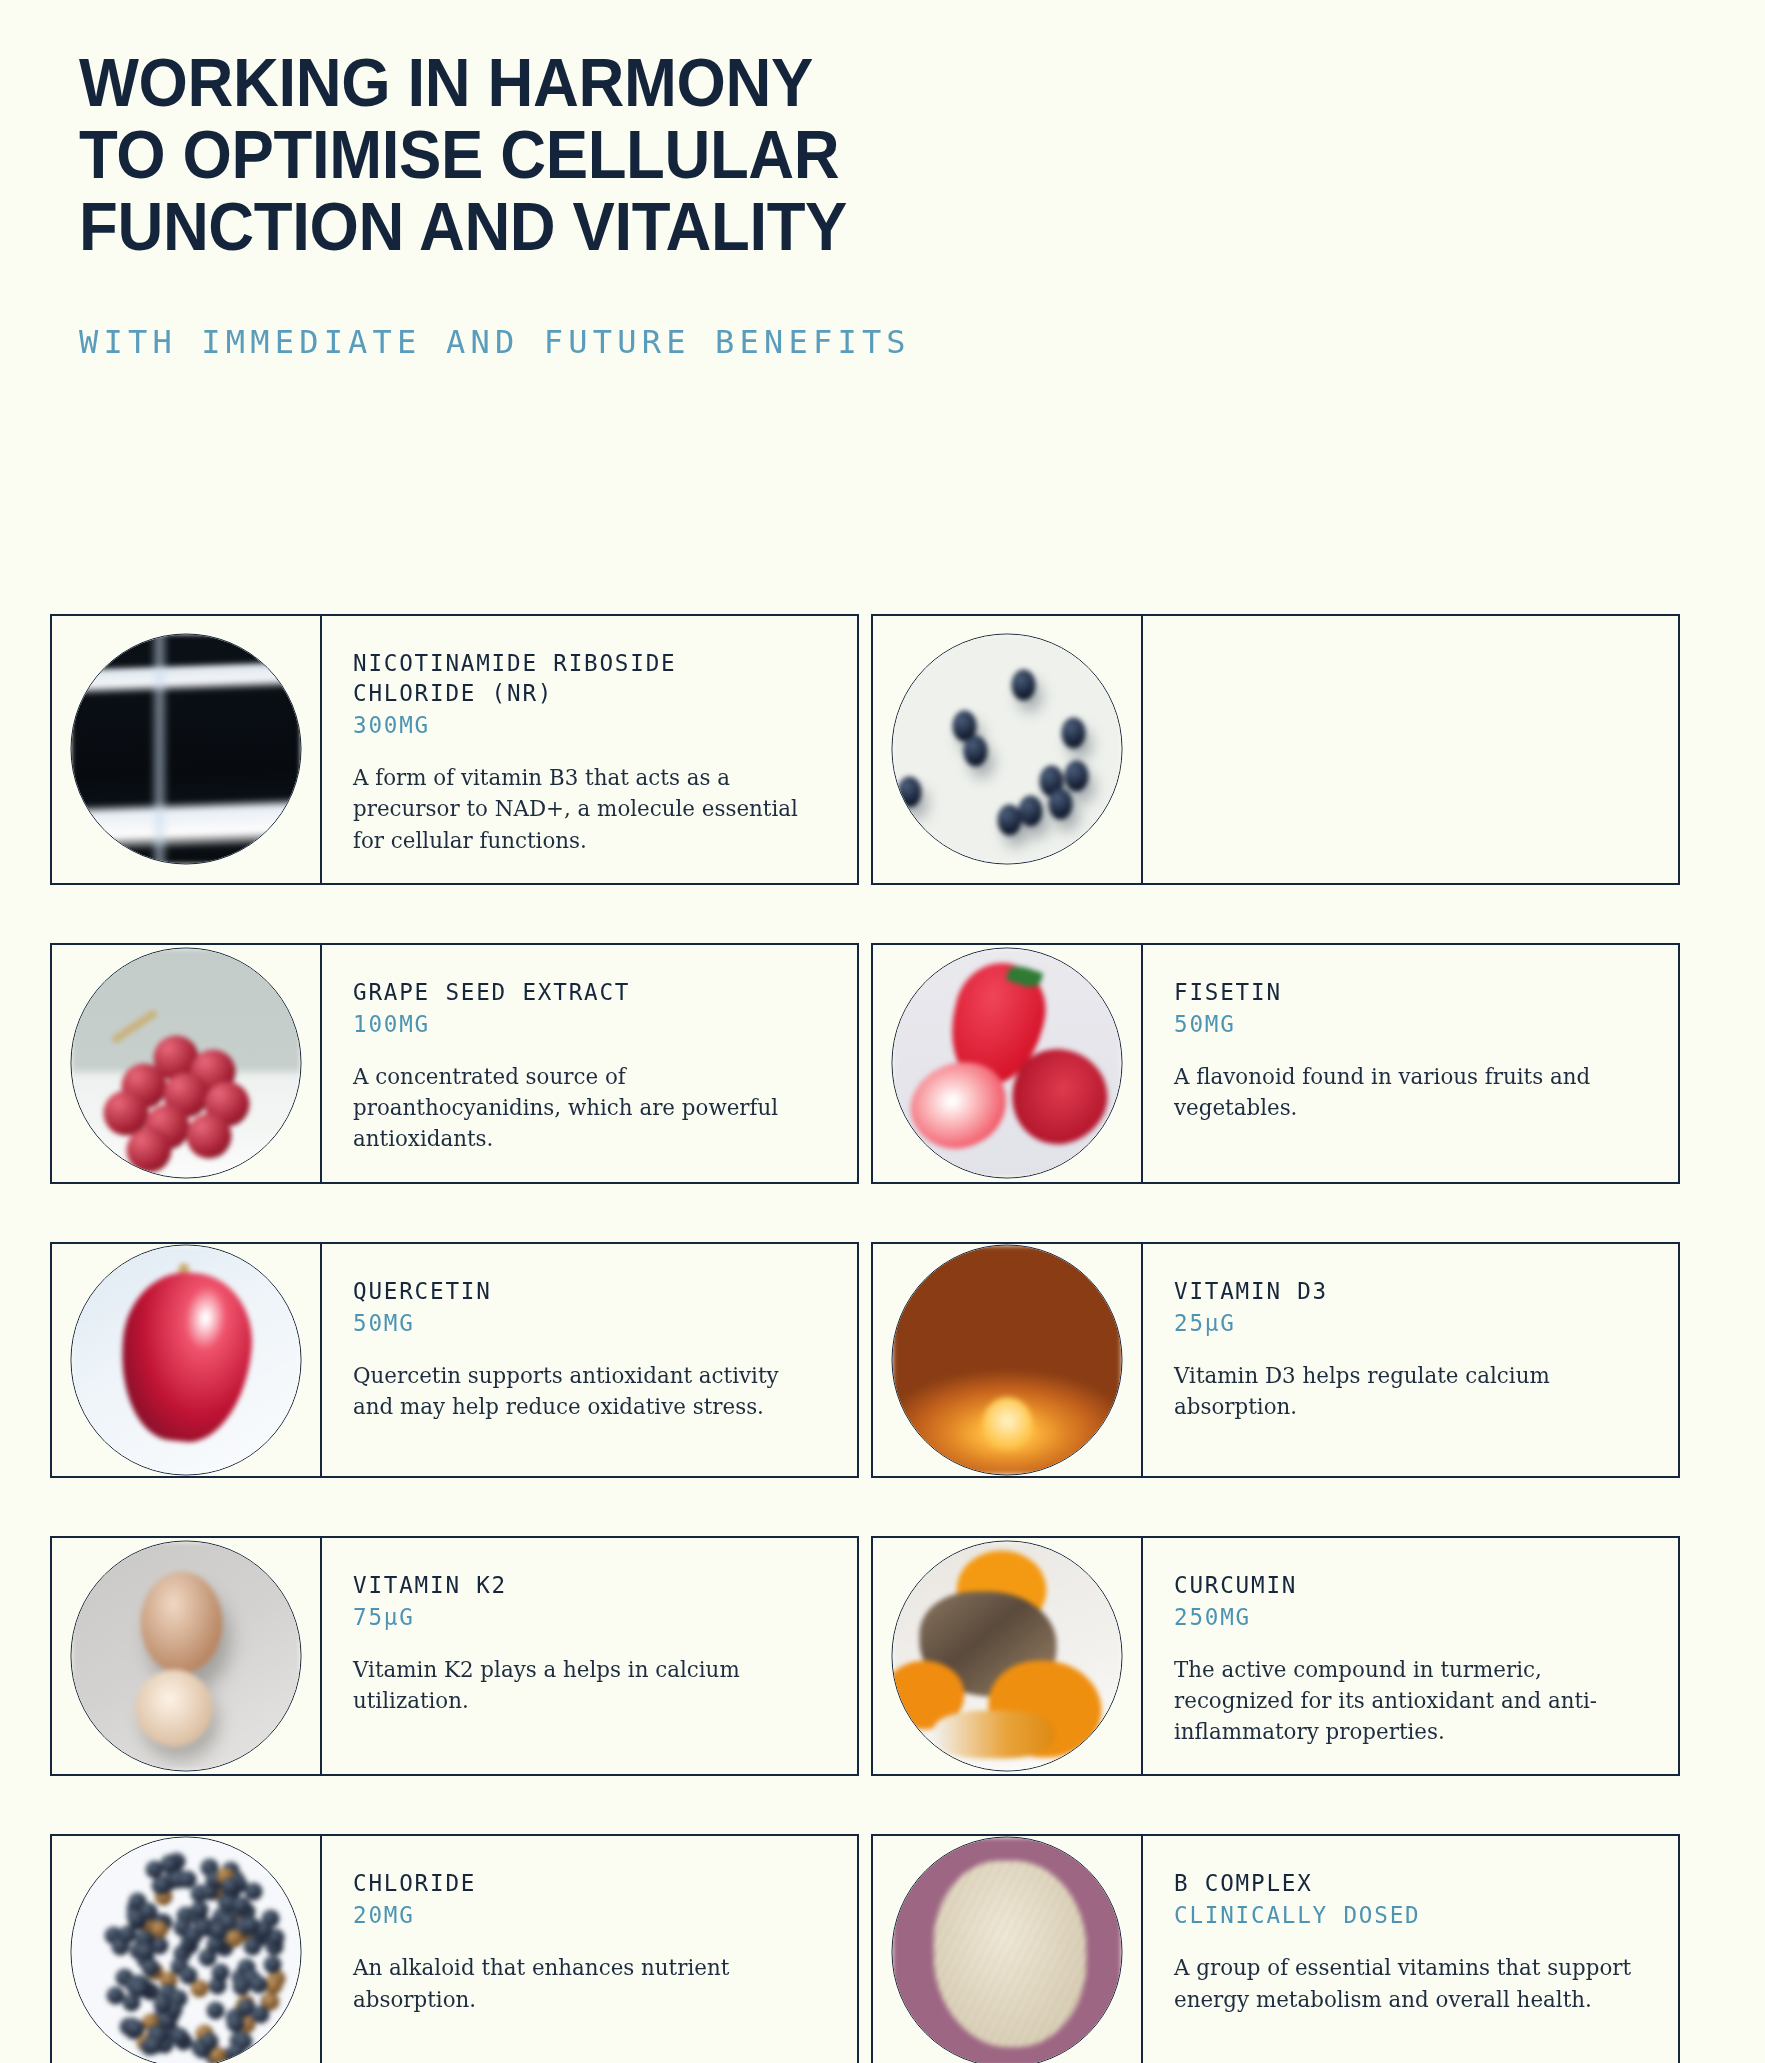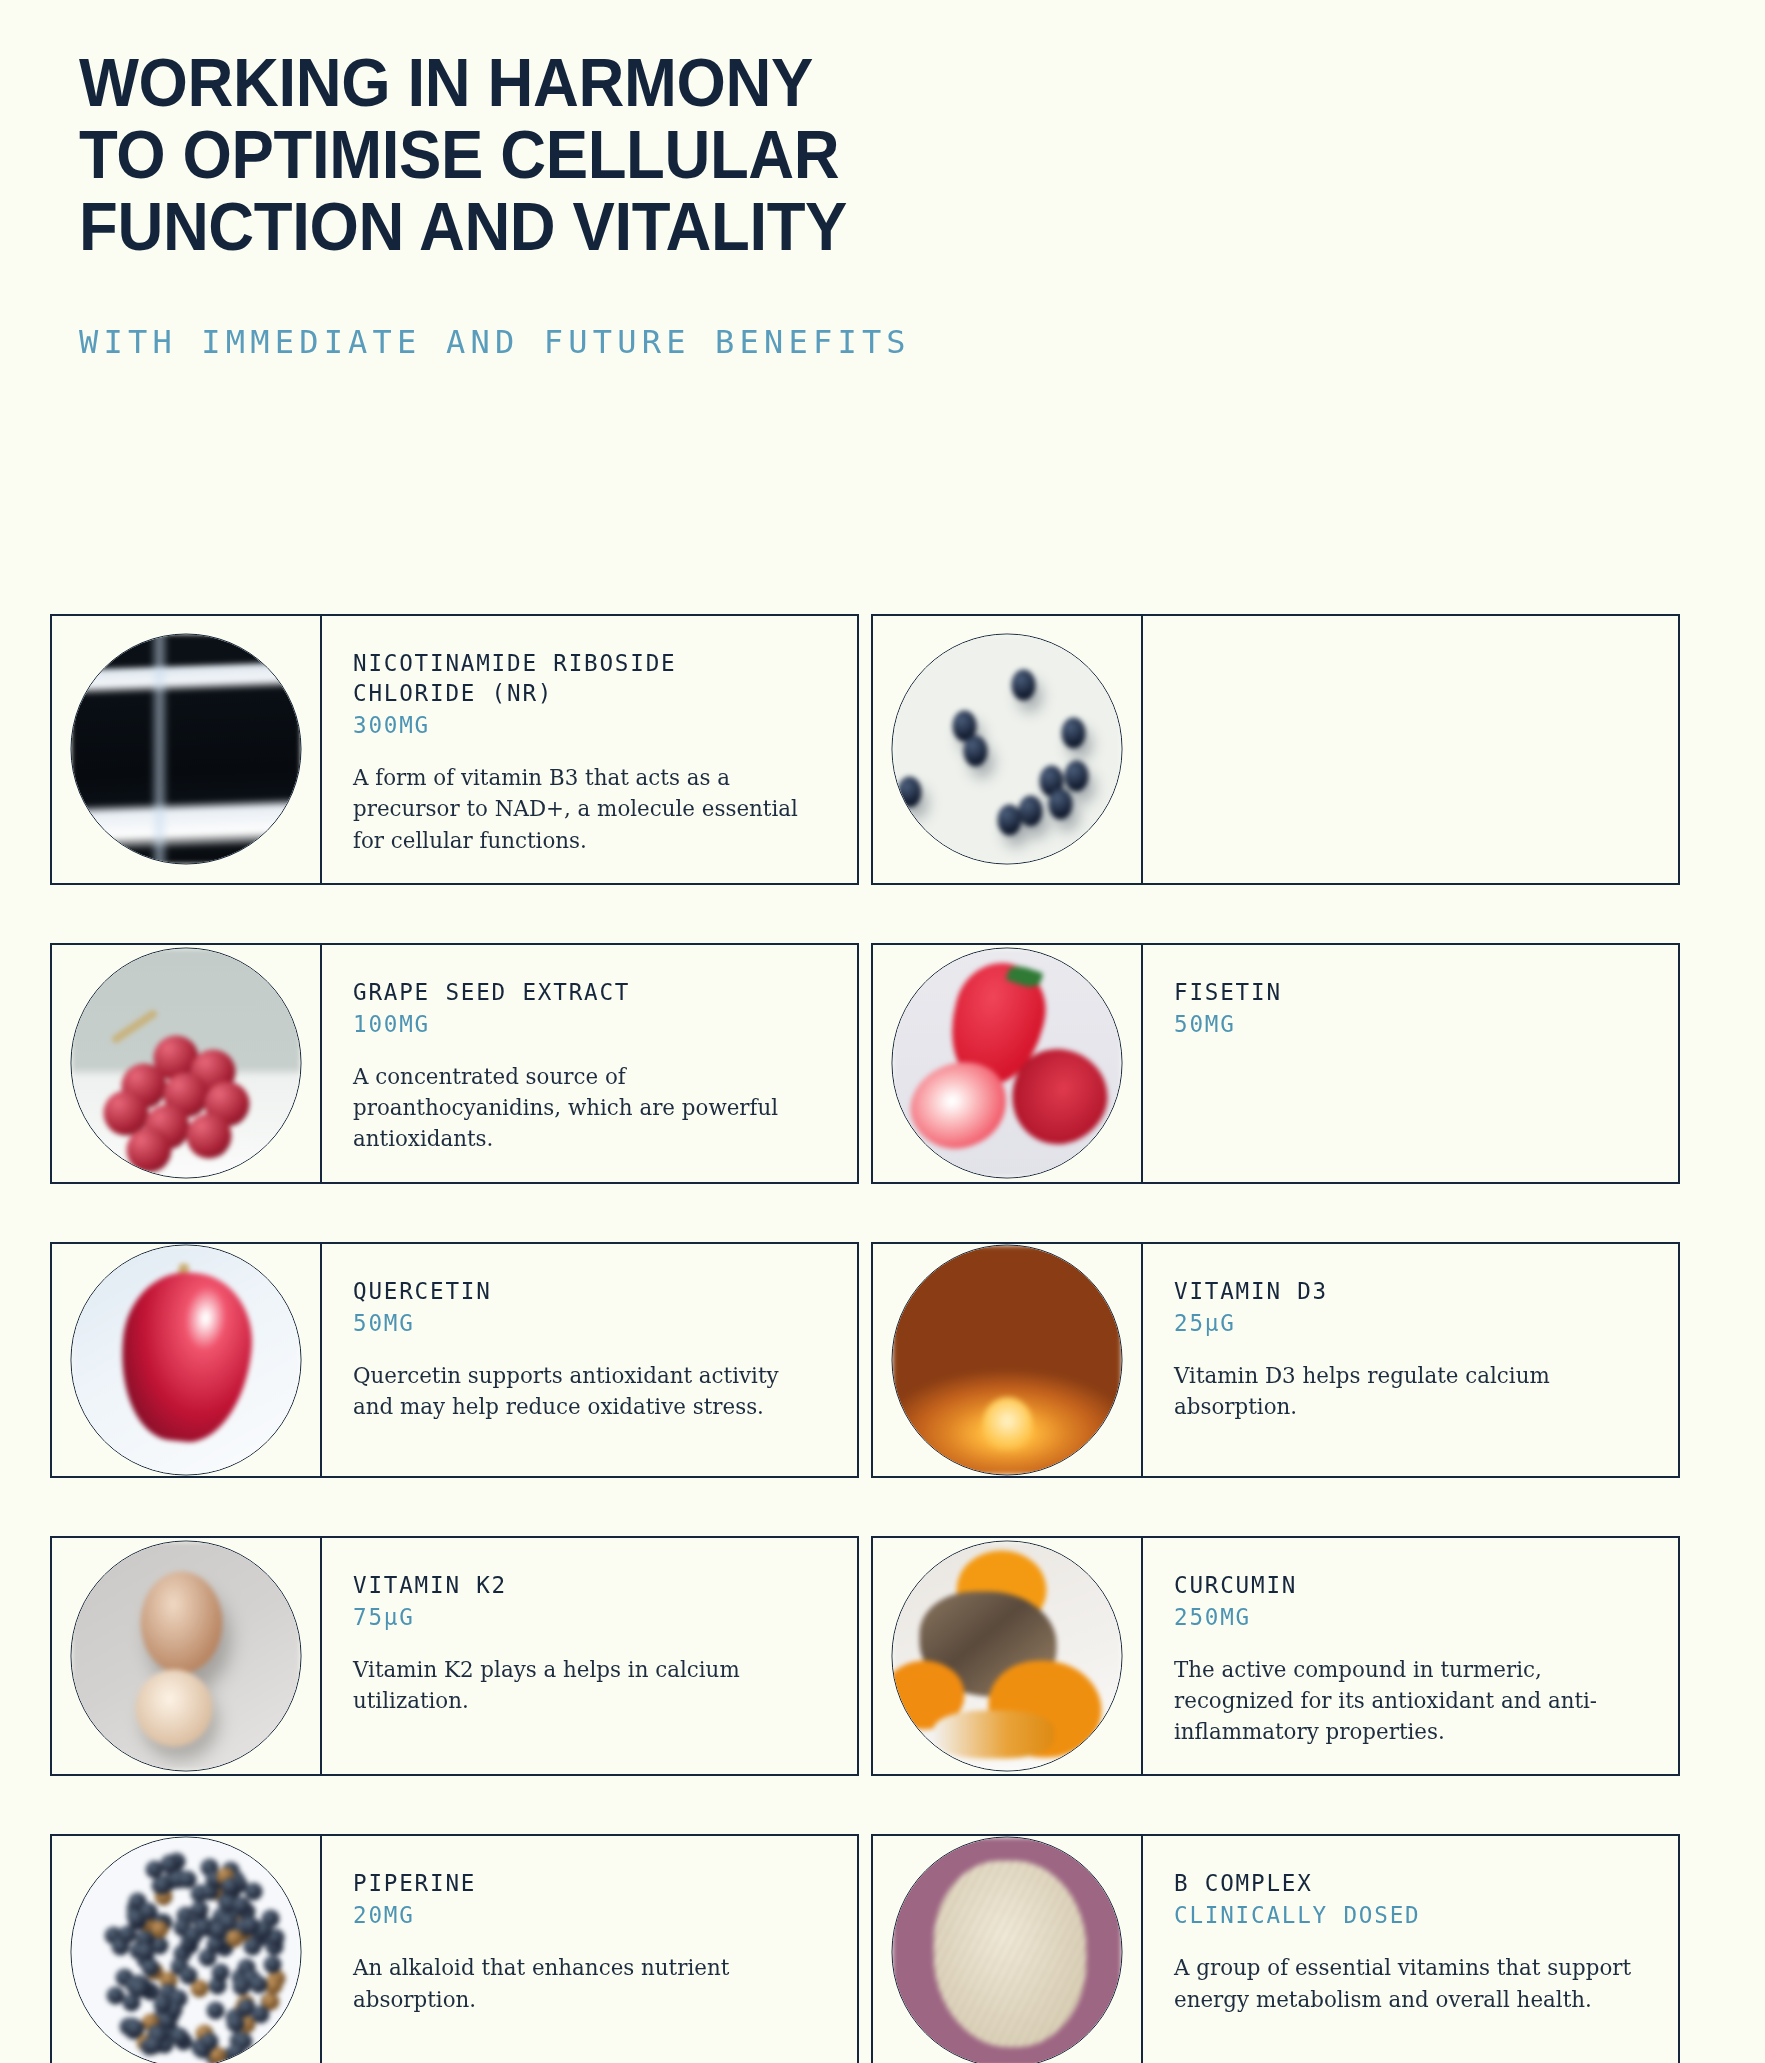--- a/index.html
+++ b/index.html
@@ -407,20 +407,21 @@
             <span class="s1"></span>
             <span class="leaf"></span>
             <span class="s3"></span>
             <span class="s2"></span>
           </div>
         </div>
       </div>
       <div class="card-body">
         <div class="ing-name">FISETIN</div>
         <div class="ing-dose">50MG</div>
+        <div class="ing-desc">A flavonoid found in various fruits and vegetables.</div>
       </div>
     </div>
 
     <div class="card">
       <div class="card-media">
         <div class="circle">
           <div class="art art-apple">
             <span class="stalk"></span>
             <span class="body"></span>
           </div>
@@ -634,21 +635,21 @@
               <span class="p" style="left: 20.6302%; top: 38.4384%;"></span>
               <span class="p" style="left: 65.6536%; top: 17.3741%;"></span>
               <span class="p" style="left: 75.1202%; top: 43.6542%;"></span>
               <span class="p" style="left: 74.2143%; top: 34.282%;"></span>
               <span class="p" style="left: 78.8047%; top: 73.1936%;"></span>
               <span class="p" style="left: 70.2735%; top: 25.7851%;"></span>
             </div>
         </div>
       </div>
       <div class="card-body">
-        <div class="ing-name">PIPERINE</div>
+        <div class="ing-name">CHLORIDE</div>
         <div class="ing-dose">20MG</div>
         <div class="ing-desc">An alkaloid that enhances nutrient absorption.</div>
       </div>
     </div>
 
     <div class="card">
       <div class="card-media">
         <div class="circle">
           <div class="art art-bc">
             <span class="oats"></span>

